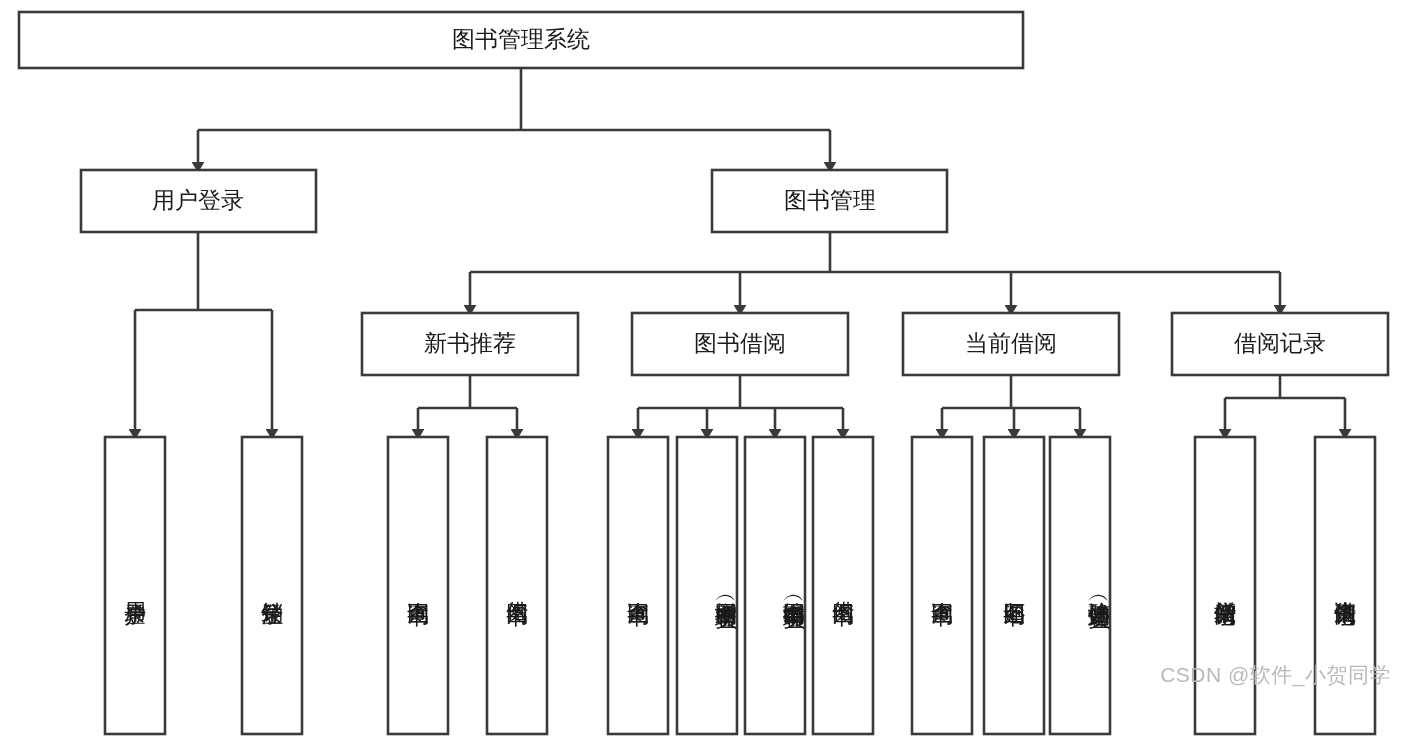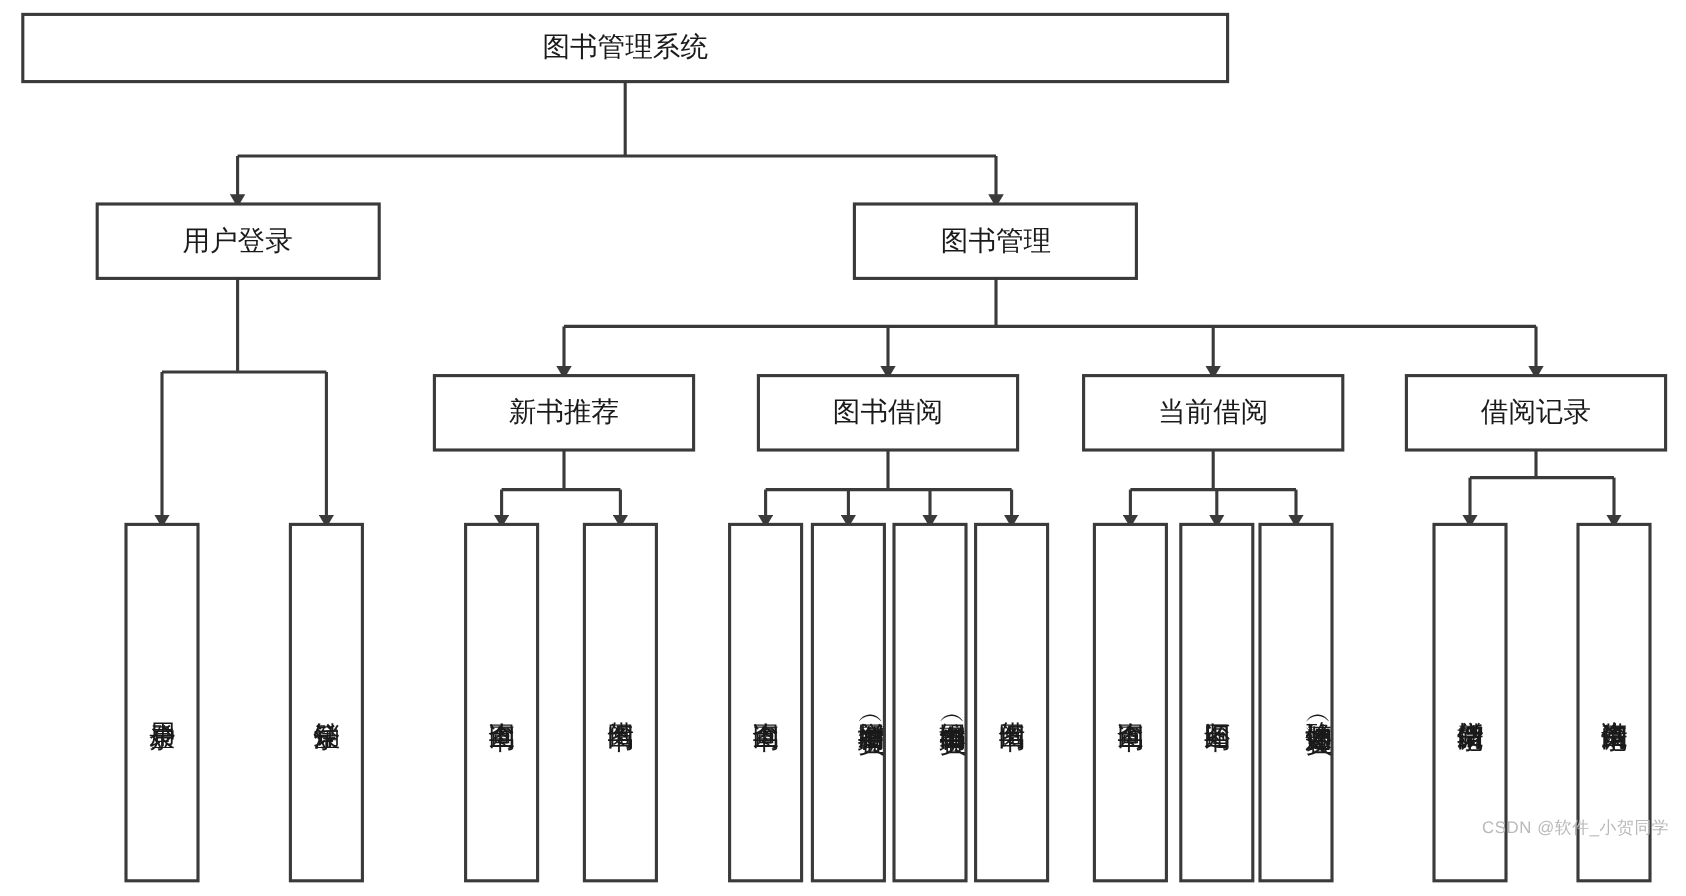--- a/index.html
+++ b/index.html
@@ -59,23 +59,23 @@
     color: #1a1a1a;
     writing-mode: vertical-rl;
     text-orientation: upright;
     letter-spacing: 1px;
     white-space: nowrap;
     pointer-events: none;
   }
   .watermark {
     position: absolute;
     right: 14px;
-    bottom: 6px;
-    font-family: "Liberation Sans", "DejaVu Sans", sans-serif;
-    font-size: 14px;
+    bottom: 16px;
+    font-family: "Liberation Sans", "DejaVu Sans", sans-serif;
+    font-size: 21px;
     color: #b9b9b9;
     letter-spacing: 0.5px;
     white-space: nowrap;
   }
 </style>
 </head>
 <body>
 
 <div id="diagram-root">
 

